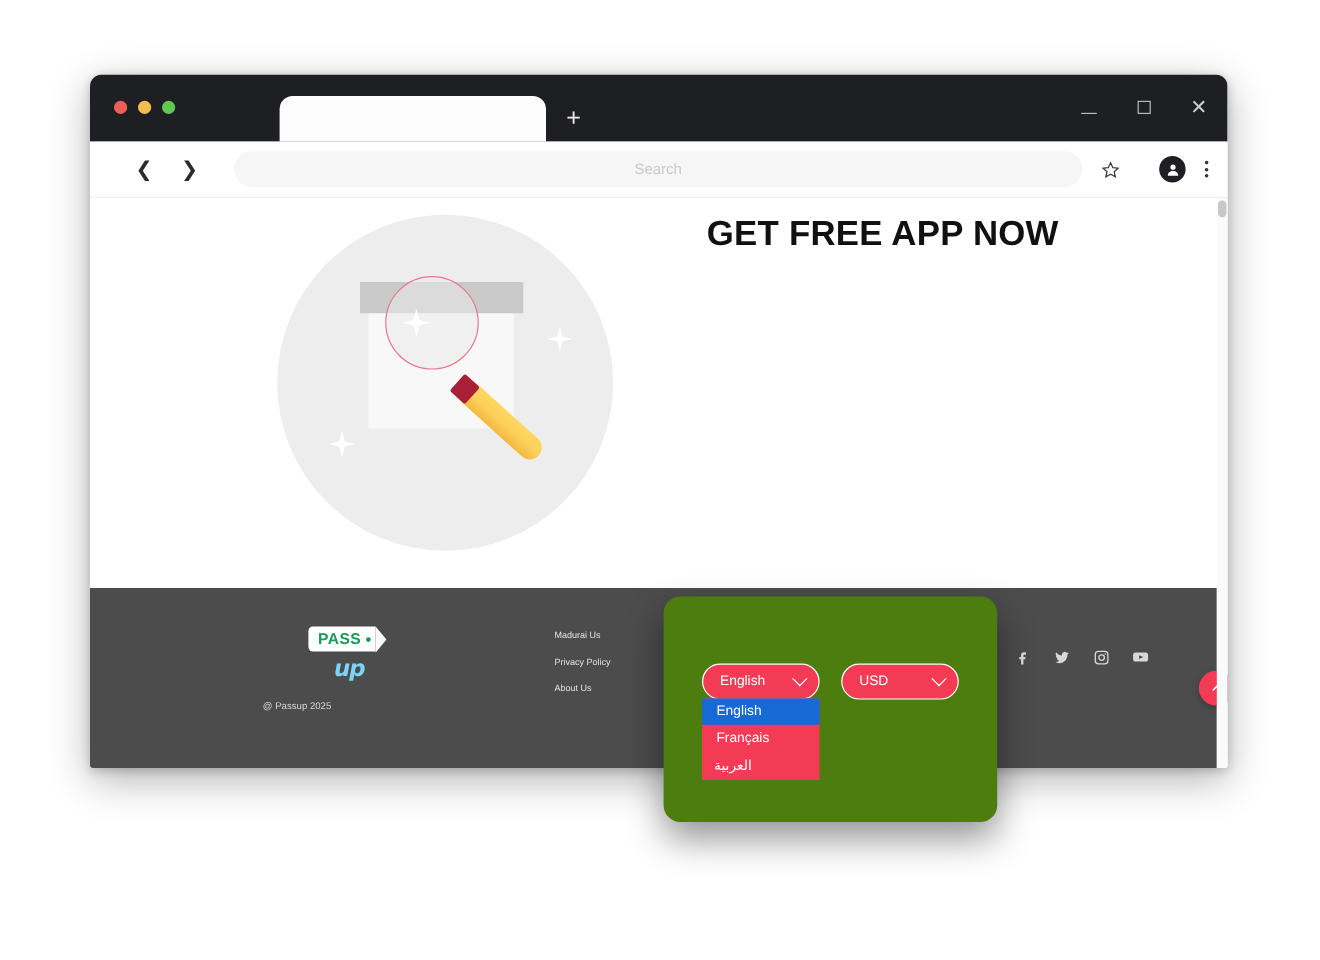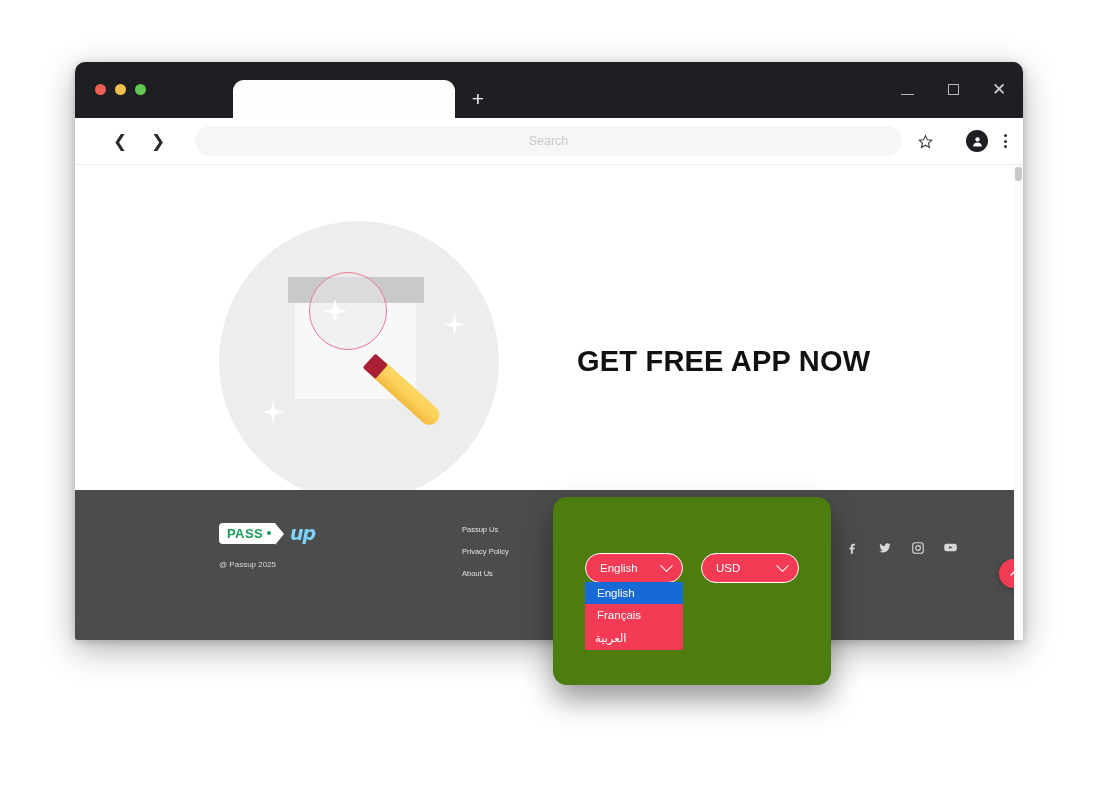--- a/index.html
+++ b/index.html
@@ -173,25 +173,24 @@
   #madurai-item {
     font-size: 8px;
     color: #4c4c4c;
     padding: 3px 12px;
     cursor: pointer;
   }
 
   
   #app-section {
     position: absolute;
-    left: 0; top: 14px;
+    left: 12px; top: 14px;
     width: 939px;
     height: 364px;
     display: flex;
-    align-items: center;
   }
   #hero-illustration {
     position: relative;
     margin-left: 144px;
     width: 280px;
     height: 280px;
     flex: none;
   }
   #illus-circle {
     position: absolute; inset: 0;
@@ -260,21 +259,21 @@
     left: 0; bottom: 0;
     width: 939px;
     height: 150px;
     background: #4c4c4c;
     display: flex;
     align-items: flex-start;
     padding-top: 32px;
   }
   #footer-brand { margin-left: 144px; width: 132px; }
   #brand-logo {
-    display: flex; align-items: center; gap: 3px;
+    display: flex; align-items: center; gap: 3px; flex-direction: column;
   }
   #brand-badge {
     background: #ffffff;
     border-radius: 4px 0 0 4px;
     padding: 3px 6px 3px 8px;
     display: flex; align-items: center; gap: 4px;
     position: relative;
   }
   #brand-badge::after {
     content:"";
@@ -459,21 +458,21 @@
           <span id="brand-badge">
             <span id="brand-pass">PASS</span>
             <span id="brand-dot"></span>
           </span>
           <span id="brand-up">up</span>
         </div>
         <div id="brand-copyright">@ Passup 2025</div>
       </div>
 
       <div class="footer-col" id="footer-col-1">
-        <a class="footer-link">Passup Us</a>
+        <a class="footer-link">Madurai Us</a>
         <a class="footer-link">Privacy Policy</a>
         <a class="footer-link">About Us</a>
       </div>
 
       <div class="footer-col" id="footer-col-2">
         <a class="footer-link">Terms and Conditions</a>
         <a class="footer-link">Safety Tips</a>
       </div>
 
       <div id="footer-social">

